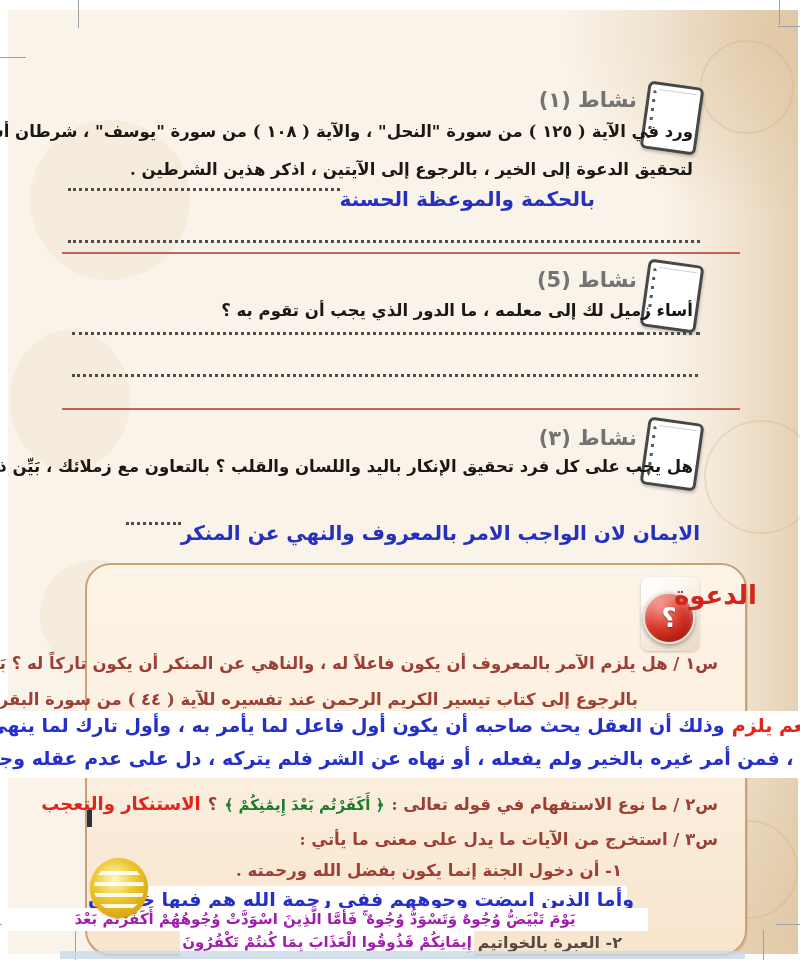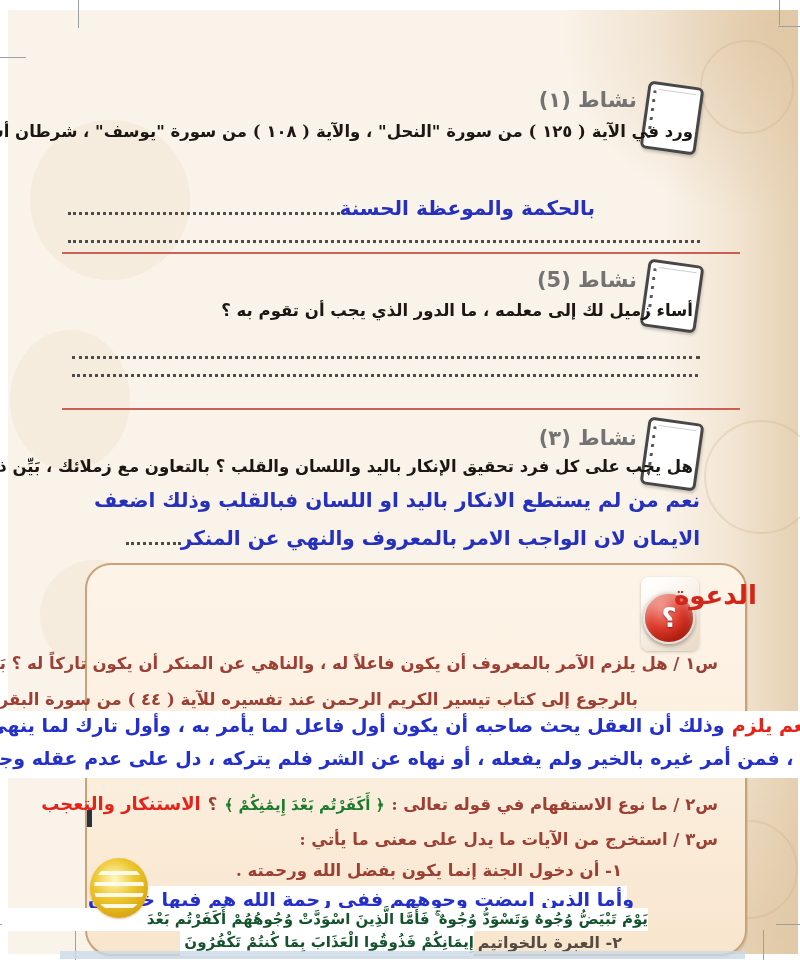--- a/index.html
+++ b/index.html
@@ -21,21 +21,21 @@
   .notepad{width:50px;height:62px;background:#fff;border:3px solid #474747;border-radius:6px;
       transform:rotate(8deg);box-shadow:1px 2px 3px rgba(0,0,0,.22)}
   .notepad .spiral{position:absolute;top:6px;bottom:6px;left:3px;width:3px;
       background:repeating-linear-gradient(to bottom,#5a5a5a 0 3px,transparent 3px 9px)}
   .notepad .topline{position:absolute;top:4px;left:8px;right:4px;height:1px;background:#cfcfcf}
   
   .act-title{color:#737373;font-weight:bold;font-size:21px;white-space:nowrap}
   .body-text{color:#1b1713;font-size:16.5px;font-weight:600;text-align:right;white-space:nowrap;
       font-family:"DejaVu Serif","DejaVu Sans",serif}
   .hand{font-weight:bold;color:#2531bd;font-size:20px;line-height:1.15;white-space:nowrap}
-  .ansrow{display:flex;align-items:flex-end;direction:rtl}
+  .ansrow{display:flex;align-items:flex-start;direction:rtl}
   .leader{flex:1 1 auto;border-bottom:3px dotted #4c4c4c;margin-bottom:5px}
   .leader.fx60{flex:0 0 60px}
   .leader.fx55{flex:0 0 55px}
   .dotline{border-top:3px dotted #4c4c4c;height:0}
   .redline{height:2px;background:#c2473d;opacity:.85}
   
   .eval-box{left:85px;top:563px;width:658px;height:389px;border:2px solid #c9a27a;border-radius:26px;
       background:linear-gradient(180deg,#fdf4e8 0%,#fbeedd 55%,#f8e5cd 100%);
       box-shadow:1px 2px 0 rgba(180,140,100,.25)}
   .eval-title{color:#d3261b;font-weight:bold;font-size:26px;white-space:nowrap}
@@ -47,21 +47,21 @@
       border:2px solid #e9e1d6;box-shadow:0 2px 4px rgba(0,0,0,.35), inset 0 6px 8px rgba(255,255,255,.35);
       display:flex;align-items:center;justify-content:center}
   .eval-sphere span{color:#fff;font-size:26px;font-weight:bold;line-height:1;text-shadow:0 1px 2px rgba(0,0,0,.4)}
   .q{color:#9c4036;font-size:16.5px;font-weight:600;white-space:nowrap;
       font-family:"DejaVu Serif","DejaVu Sans",serif}
   .wstrip{background:#ffffff}
   .typed{font-weight:bold;font-size:19px;white-space:nowrap;line-height:1.35}
   .blue{color:#2430c9}
   .redtxt{color:#e4241a}
   .green-quran{color:#1c7a2d;font-weight:bold;font-size:15px;white-space:nowrap}
-  .verse{color:#14532d;font-weight:bold;font-size:15px;white-space:nowrap;}
+  .verse{color:#a21caf;font-weight:bold;font-size:15px;white-space:nowrap;text-align:center}
   .item-dark{color:#554b43;font-size:16px;font-weight:600;white-space:nowrap;
       font-family:"DejaVu Serif","DejaVu Sans",serif}
   .centered{display:flex;justify-content:center;align-items:baseline;direction:rtl;gap:7px}
   
   .gold-orn{width:58px;height:60px;border-radius:50%;
       background:radial-gradient(circle at 42% 35%,#fff4b2 4%,#edc72f 40%,#dcab15 70%,#c8990f 100%);
       box-shadow:0 1px 2px rgba(150,110,10,.4)}
   .gold-orn .stripes{position:absolute;inset:6px 4px;border-radius:50%;
       background:repeating-linear-gradient(to bottom,transparent 0 7px,rgba(255,252,240,.95) 7px 11px)}
   .tick{background:#263243}
@@ -91,20 +91,21 @@
   <div class="abs crop" style="left:75px;top:930px;width:1px;height:30px"></div>
   <div class="abs crop" style="left:763px;top:930px;width:1px;height:30px"></div>
   <div class="abs crop" style="left:776px;top:924px;width:24px;height:1px"></div>
 
   <div class="abs notepad" style="left:644px;top:84px">
     <div class="spiral"></div>
     <div class="topline"></div>
   </div>
   <div class="abs act-title" style="right:163px;top:88px">نشاط (١)</div>
   <div class="abs body-text" style="right:107px;top:122px">ورد في الآية ( ١٢٥ ) من سورة "النحل" ، والآية ( ١٠٨ ) من سورة "يوسف" ، شرطان أساسيان</div>
+  <div class="abs body-text" style="right:107px;top:160px">لتحقيق الدعوة إلى الخير ، بالرجوع إلى الآيتين ، اذكر هذين الشرطين .</div>
   <div class="abs ansrow" style="right:205px;left:68px;top:188px;height:32px">
     <span class="hand">بالحكمة والموعظة الحسنة</span>
     <span class="leader"></span>
   </div>
   <div class="abs dotline" style="left:68px;right:100px;top:240px"></div>
   <div class="abs redline" style="left:62px;right:60px;top:252px"></div>
 
   <div class="abs notepad" style="left:644px;top:262px">
     <div class="spiral"></div>
     <div class="topline"></div>
@@ -117,21 +118,20 @@
   </div>
   <div class="abs dotline" style="left:72px;right:102px;top:374px"></div>
   <div class="abs redline" style="left:62px;right:60px;top:408px"></div>
 
   <div class="abs notepad" style="left:644px;top:420px">
     <div class="spiral"></div>
     <div class="topline"></div>
   </div>
   <div class="abs act-title" style="right:163px;top:426px">نشاط (٣)</div>
   <div class="abs body-text" style="right:107px;top:457px">هل يجب على كل فرد تحقيق الإنكار باليد واللسان والقلب ؟ بالتعاون مع زملائك ، بَيِّن ذلك .</div>
-  <div class="abs hand" style="right:100px;top:489px">نعم من لم يستطع الانكار باليد او اللسان فبالقلب وذلك اضعف</div>
   <div class="abs ansrow" style="right:100px;top:522px;height:28px">
     <span class="hand">الايمان لان الواجب الامر بالمعروف والنهي عن المنكر</span>
     <span class="leader fx55"></span>
   </div>
 
   <div class="abs eval-box"></div>
 
   <div class="abs eval-paper" style="left:641px;top:577px"></div>
   <div class="abs eval-sphere" style="left:643px;top:592px">
     <span>؟</span>

